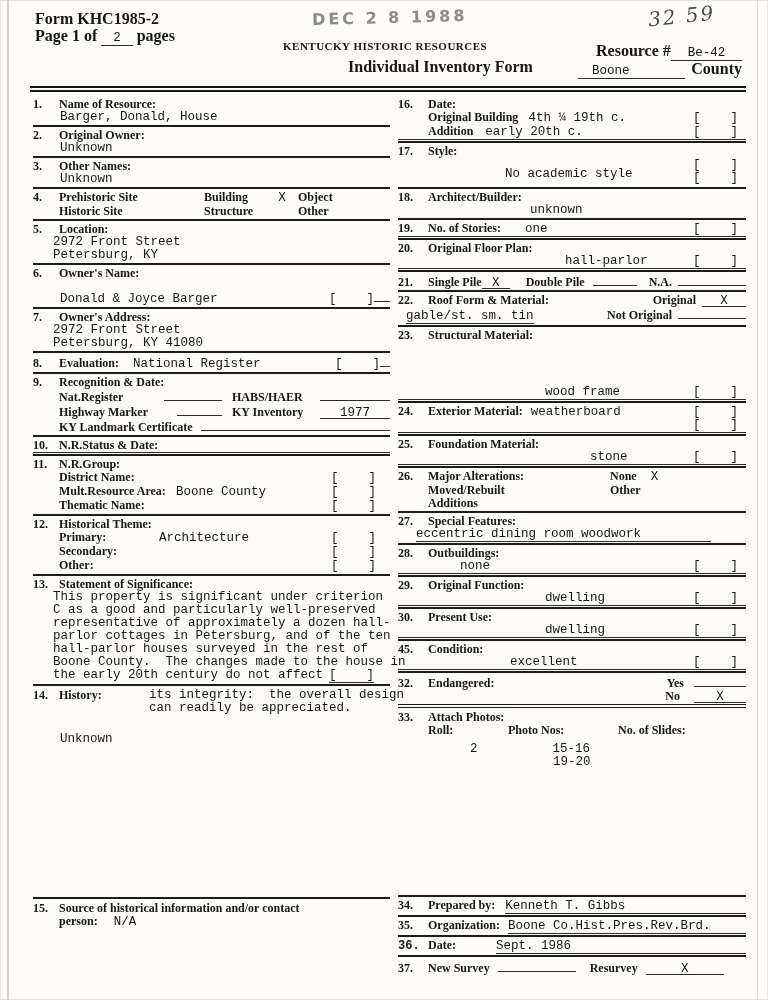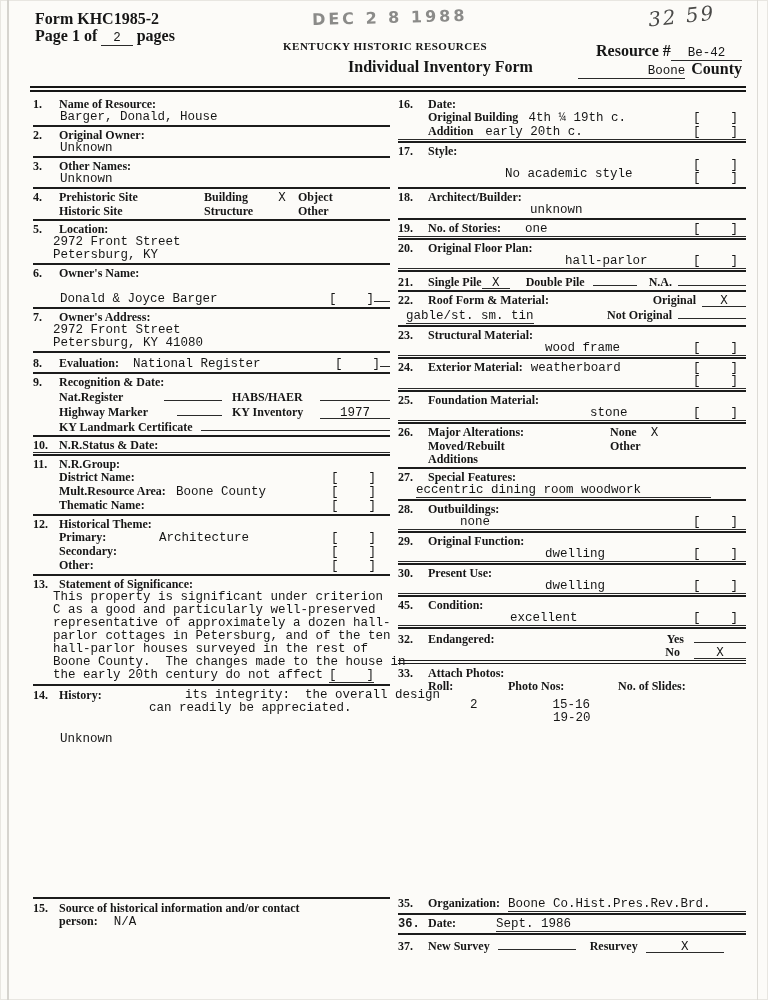--- a/index.html
+++ b/index.html
@@ -48,21 +48,21 @@
   </div>
   <div id="stamp">DEC 2 8 1988</div>
   <div id="handnum">32 59</div>
   <div class="hdr-abs lab big" style="left:283px;top:40px;letter-spacing:0.5px;">KENTUCKY HISTORIC RESOURCES</div>
   <div class="hdr-abs lab mid" style="left:348px;top:58px;">Individual Inventory Form</div>
   <div class="hdr-abs" style="left:596px;top:42px;width:146px;display:flex;align-items:baseline;">
     <span class="lab mid">Resource #</span>
     <span class="ty ul" style="flex:1;text-align:center;">Be-42</span>
   </div>
   <div class="hdr-abs" style="left:578px;top:60px;width:164px;display:flex;align-items:baseline;">
-    <span class="ty ul" style="flex:1;padding-left:14px;text-align:right;">Boone</span>
+    <span class="ty ul" style="flex:1;padding-left:14px;">Boone</span>
     <span class="lab mid" style="padding-left:6px;">County</span>
   </div>
   <div id="hrule"></div>
 
   <div id="leftcol">
 
     <div class="sec">
       <div class="row">
           <span class="num">1.</span>
           <span class="lab">Name of Resource:</span>
@@ -277,21 +277,21 @@
         <span class="ty ind2">the early 20th century do not affect</span>
         <span class="bracket ul" style="margin-left:6px;">[    ]</span>
       </div>
     </div>
 
     <div style="padding-top:3px;">
       <div class="row" style="align-items:flex-start;">
         <span class="num">14.</span>
         <span class="lab" style="flex:0 0 90px;">History:</span>
         <span style="display:block;">
-          <span class="ty" style="display:block;margin-left:36px;">its integrity:  the overall design</span>
+          <span class="ty" style="display:block;">its integrity:  the overall design</span>
           <span class="ty" style="display:block;">can readily be appreciated.</span>
         </span>
       </div>
       <div class="row" style="margin-top:18px;">
           <span class="ty ind">Unknown</span>
         </div>
     </div>
   </div>
 
   <div id="leftbottom">
@@ -404,21 +404,21 @@
         <span class="seg" style="width:68px;margin-left:6px;"></span>
       </div>
     </div>
 
     <div class="sec">
       <div class="row">
           <span class="num" style="flex:0 0 30px;">23.</span>
           <span class="lab">Structural Material:</span>
         </div>
       <div class="row vr">
-        <span class="ty" style="padding-left:147px;">wood frame</span>
+        <span class="ty" style="padding-left:147px;margin-top:44px;">wood frame</span>
         <span class="sp"></span>
           <span class="bracket">[    ]</span>
           <span style="width:8px;"></span>
       </div>
     </div>
 
     <div class="sec">
       <div class="row">
         <span class="num" style="flex:0 0 30px;">24.</span>
         <span class="lab">Exterior Material:</span>
@@ -557,20 +557,27 @@
         <span class="ty" style="margin-left:72px;">2</span>
         <span class="ty" style="margin-left:75px;">15-16</span>
       </div>
       <div class="row">
         <span class="ty" style="margin-left:155px;">19-20</span>
       </div>
     </div>
   </div>
 
   <div id="rightbottom">
+    <div class="sec" style="border-top:2px solid #1c1c1c;">
+      <div class="row">
+        <span class="num" style="flex:0 0 30px;">34.</span>
+        <span class="lab">Prepared by:</span>
+        <span class="ty ul" style="margin-left:10px;flex:1;">Kenneth T. Gibbs</span>
+      </div>
+    </div>
     <div class="sec">
       <div class="row">
         <span class="num" style="flex:0 0 30px;">35.</span>
         <span class="lab">Organization:</span>
         <span class="ty ul" style="margin-left:8px;flex:1;">Boone Co.Hist.Pres.Rev.Brd.</span>
       </div>
     </div>
     <div class="sec">
       <div class="row">
         <span class="num" style="flex:0 0 30px;font-family:Liberation Mono, monospace;">36.</span>

